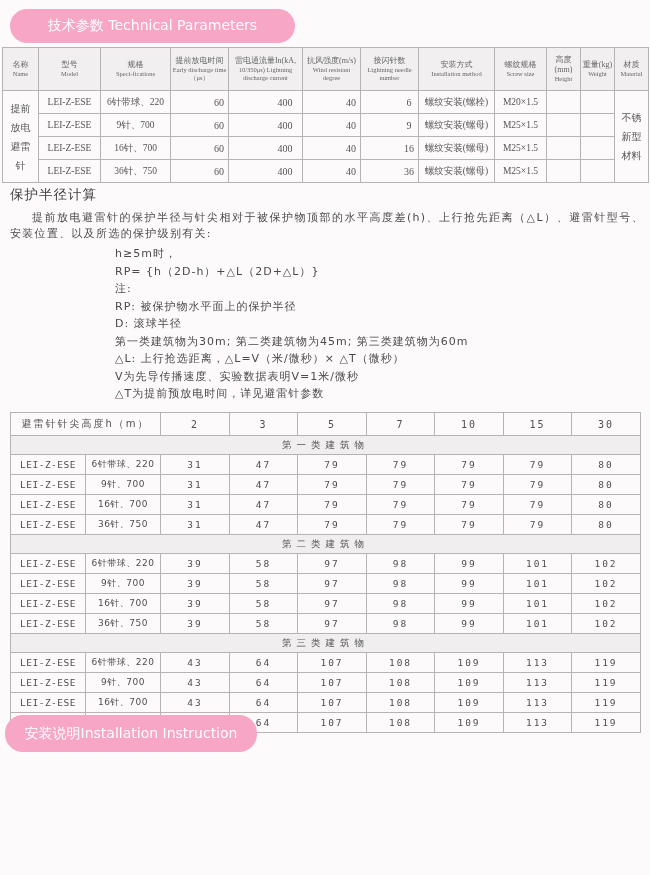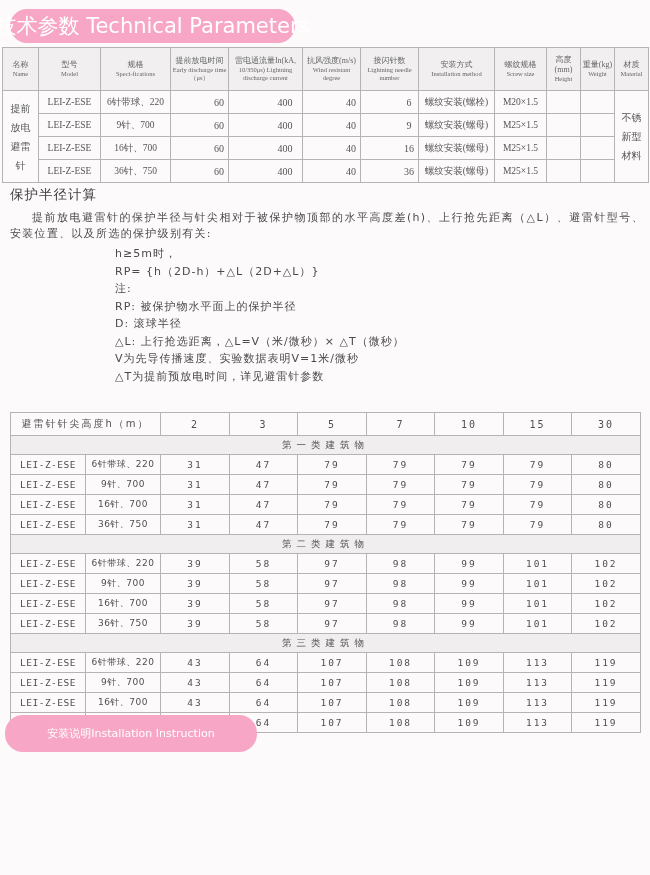--- a/index.html
+++ b/index.html
@@ -1,22 +1,22 @@
 <!DOCTYPE html>
 <html><head>
 <meta charset="utf-8">
 <style>
   html,body{margin:0;padding:0;}
   body{width:650px;height:875px;background:#fdfafb;font-family:"DejaVu Sans","Liberation Sans",sans-serif;color:#4a4a4a;}
   .page{position:relative;width:650px;height:875px;overflow:hidden;background:#fdfafb;}
 
   
   .banner{position:absolute;background:#f7a6c5;color:#ffffff;border-radius:18px;display:flex;align-items:center;justify-content:center;white-space:nowrap;}
-  .banner1{left:10px;top:9px;width:285px;height:34px;font-size:21px;}
-  .banner2{left:5px;top:715px;width:252px;height:37px;font-size:11px;}
+  .banner1{left:10px;top:9px;width:285px;height:34px;font-size:14px;}
+  .banner2{left:5px;top:715px;width:252px;height:37px;font-size:14px;}
 
   
   table{border-collapse:collapse;table-layout:fixed;}
   .params{position:absolute;left:2px;top:47px;width:646px;font-family:"Liberation Serif","DejaVu Serif",serif;}
   .params th,.params td{border:1px solid #b7b3b3;text-align:center;vertical-align:middle;padding:0 1px;overflow:hidden;}
   .params thead th{background:#f1efef;height:42px;font-weight:normal;color:#666;}
   .params .hcn{font-size:8px;line-height:1.25;}
   .params .hen{font-size:6.5px;line-height:1.2;}
   .params tbody td{height:22px;font-size:9.5px;color:#555;}
   .params .vtext{font-family:"DejaVu Sans","Liberation Sans",sans-serif;font-size:10px;}
@@ -173,20 +173,21 @@
   </table>
 
   <div class="rtitle">保护半径计算</div>
   <p class="intro">提前放电避雷针的保护半径与针尖相对于被保护物顶部的水平高度差(h)、上行抢先距离（△L）、避雷针型号、安装位置、以及所选的保护级别有关:</p>
   <div class="formulas">
     <div>h≥5m时，</div>
     <div>RP= {h（2D-h）+△L（2D+△L）}</div>
     <div>注:</div>
     <div>RP: 被保护物水平面上的保护半径</div>
     <div>D: 滚球半径</div>
+    <div>第一类建筑物为30m; 第二类建筑物为45m; 第三类建筑物为60m</div>
     <div>△L: 上行抢选距离，△L=V（米/微秒）× △T（微秒）</div>
     <div>V为先导传播速度、实验数据表明V=1米/微秒</div>
     <div>△T为提前预放电时间，详见避雷针参数</div>
   </div>
 
   <table class="ptable">
     <colgroup>
       <col style="width:75px">
         <col style="width:75px">
         <col style="width:69px">

